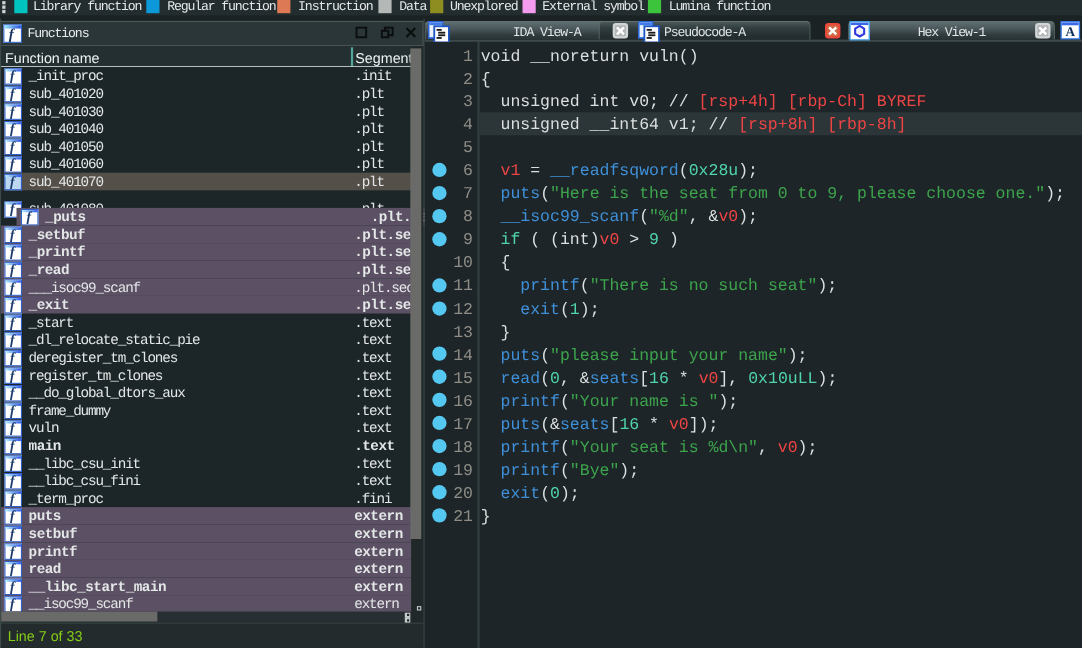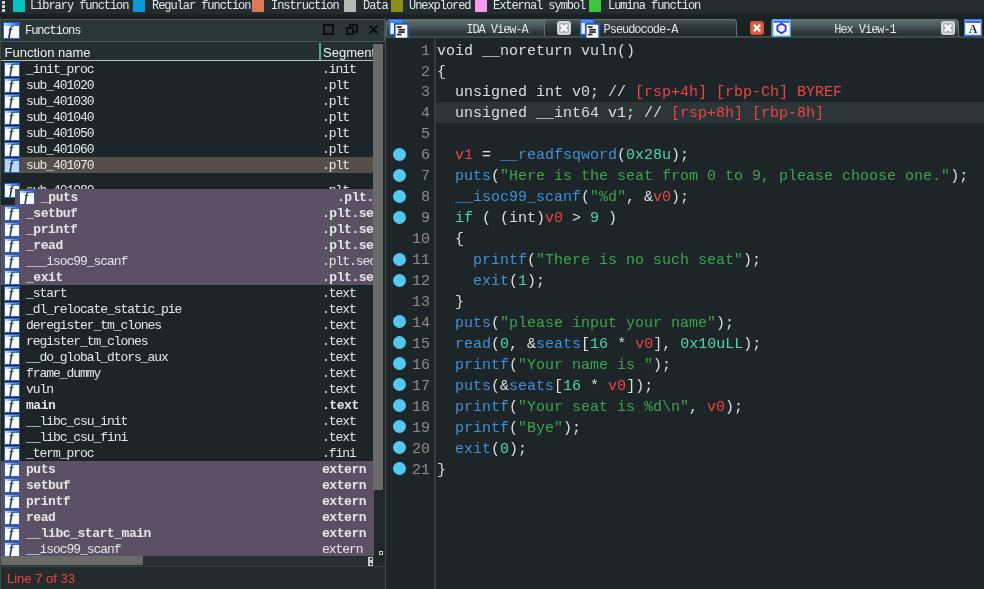--- a/index.html
+++ b/index.html
@@ -24,21 +24,21 @@
 .ficon { position:absolute; left:4px; top:0.5px; width:16px; height:15px; background:#ffffff; border:1px solid #2e5ec8; }
 .ficon::before { content:""; position:absolute; left:0; top:0; width:14px; height:2.2px; background:linear-gradient(90deg,#b8f0fc,#2d55e2); }
 .ficon::after { content:"f"; position:absolute; left:4.2px; top:0.2px; font-family:"Liberation Serif", serif; font-style:italic; font-weight:bold; font-size:12.5px; line-height:12.5px; color:#1c3a6a; letter-spacing:0; }
 .ficon.lit { background:#bcd8f0; }
 
 #vscroll { left:374px; top:42px; width:11px; height:524px; background:#20282a; }
 #vthumb { left:373px; top:44px; width:10px; height:446px; background:#6a6a68; }
 #hscroll { left:0; top:556px; width:374px; height:10px; background:#272f32; }
 #hthumb { left:1px; top:556px; width:142px; height:9px; background:#6a6a68; }
 #status { left:0; top:567px; width:385px; height:22px; background:#232b2d; }
-#status span { position:absolute; left:7px; top:4px; font-family:"Liberation Sans", sans-serif; font-size:13px; color:#ef4444; }
+#status span { position:absolute; left:7px; top:4px; font-family:"Liberation Sans", sans-serif; font-size:13px; color:#84cc16; }
 
 #rpanel { left:386px; top:38px; width:598px; height:551px; background:#1d2528; }
 #rborderL { left:385px; top:17px; width:1px; height:572px; background:#3e4a4c; }
 #rborderT { left:386px; top:36px; width:598px; height:1.5px; background:#3e4a4c; }
 #gutsep { left:434px; top:38px; width:2px; height:551px; background:#333f42; }
 #hl4 { left:436px; top:101.65px; width:548px; height:21px; background:#2c3538; }
 .lnum { position:absolute; left:386px; width:44px; text-align:right; font-size:15px; color:#8f8d86; height:21px; line-height:21px; }
 .bullet { position:absolute; left:392.5px; width:13px; height:13px; border-radius:50%; background:#55c8f2; }
 .cl { position:absolute; left:437px; height:21px; line-height:21px; font-size:15px; font-weight:normal; color:#dcdfdf; white-space:pre; }
 .kb { color:#3f90d8; }  

